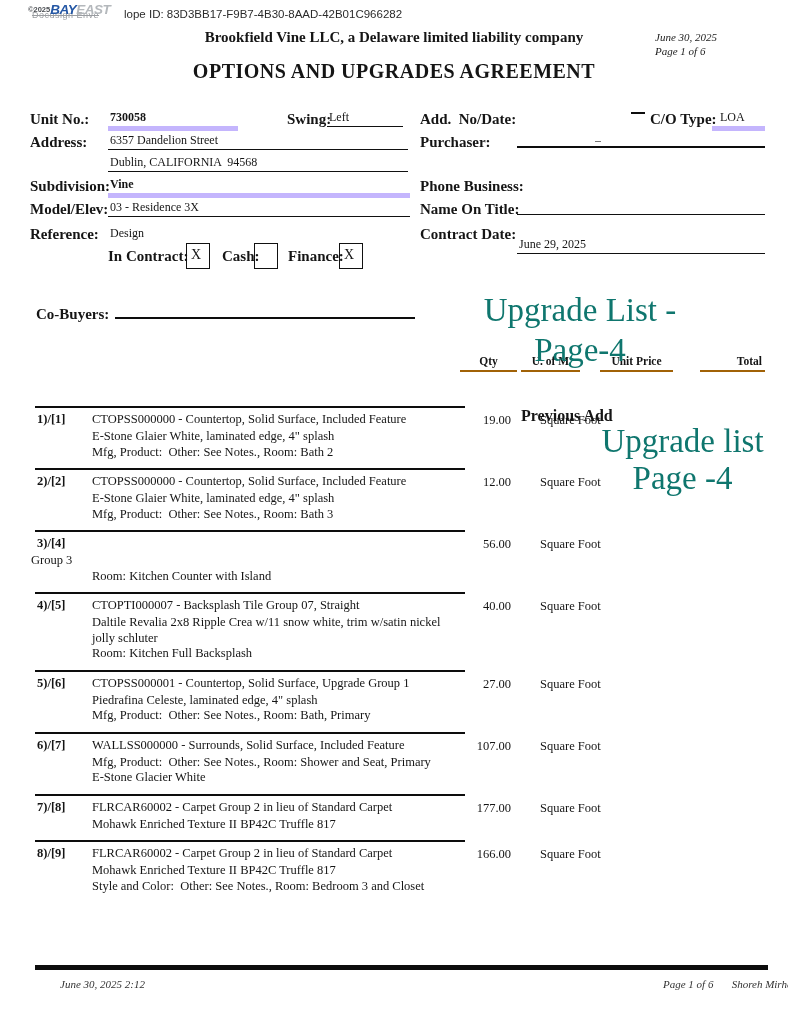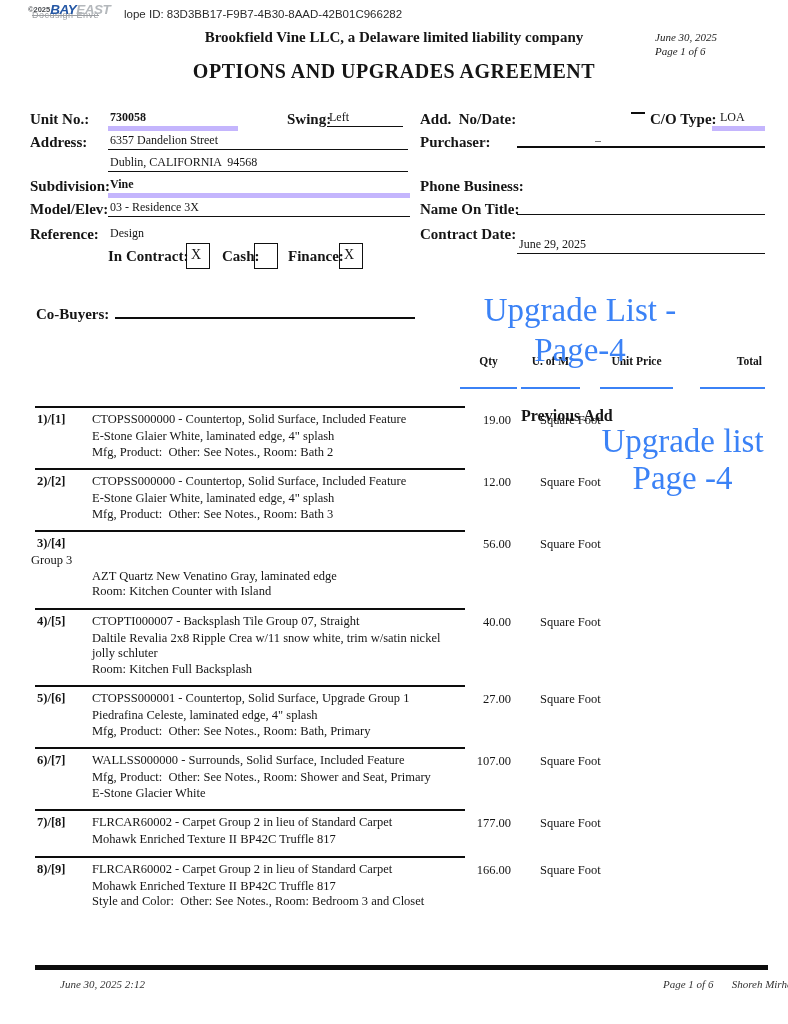--- a/index.html
+++ b/index.html
@@ -30,24 +30,24 @@
   .u15 { border-bottom:1.5px solid #111; }
   .u2  { border-bottom:5px solid #c4b5fd; }
   .u25 { border-bottom:2.5px solid #0d0d0d; }
   .field { display:inline-block; padding:0 0 1px 2px; }
   .mark-dash { position:absolute; width:14px; border-bottom:2.5px solid #0d0d0d; }
   .tiny-artifact { position:absolute; width:6px; border-bottom:1.5px solid #777; }
 
   .cbox { position:absolute; width:24px; height:26px; border:1.8px solid #111; font-size:14px; padding:3px 0 0 4px; }
 
   
-  .overlay { position:absolute; text-align:center; font-size:33px; line-height:40px; color:#3b82f6; z-index:3; font-family:"Liberation Serif", serif; }
-
-  
-  .th { position:absolute; top:355px; font-weight:bold; font-size:11.5px; text-align:center; padding-bottom:20px; border-bottom:2px solid #3b82f6; }
+  .overlay { position:absolute; text-align:center; font-size:33px; line-height:40px; color:#0f766e; z-index:3; font-family:"Liberation Serif", serif; }
+
+  
+  .th { position:absolute; top:355px; font-weight:bold; font-size:11.5px; text-align:center; padding-bottom:3px; border-bottom:2px solid #a16207; }
   .section-label { position:absolute; left:521px; top:383px; font-weight:bold; font-size:16px;margin-top:24px; }
 
   
   .item-list { position:absolute; left:35px; top:406px; width:733px; }
   .item { position:relative; padding:6px 0 8px 0; }
   .item::before { content:""; position:absolute; left:0; top:0; width:430px; border-top:2.2px solid #0d0d0d; }
   .item-line1 { position:relative; height:17px; }
   .item-num { position:absolute; left:2px; font-weight:bold; font-size:12.5px; white-space:pre; }
   .item-desc { position:absolute; left:57px; font-size:12.5px; white-space:pre; }
   .item-wrap { margin-left:-4px; font-size:12.5px; line-height:15.5px; white-space:pre; }
@@ -165,21 +165,20 @@
       <span class="item-qty">12.00</span>
       <span class="item-uom">Square Foot</span>
     </div>
       <div class="item">
       <div class="item-line1">
         <span class="item-num">3)/[4]</span>
       </div>
       <div class="item-wrap">Group 3</div>
       <div class="item-details">
 
-      <div class="item-detail">AZT Quartz New Venatino Gray, laminated edge</div>
           <div class="item-detail">Room: Kitchen Counter with Island</div>
         </div>
       <span class="item-qty">56.00</span>
       <span class="item-uom">Square Foot</span>
     </div>
       <div class="item">
       <div class="item-line1">
         <span class="item-num">4)/[5]</span>
         <span class="item-desc">CTOPTI000007 - Backsplash Tile Group 07, Straight</span>
       </div>

